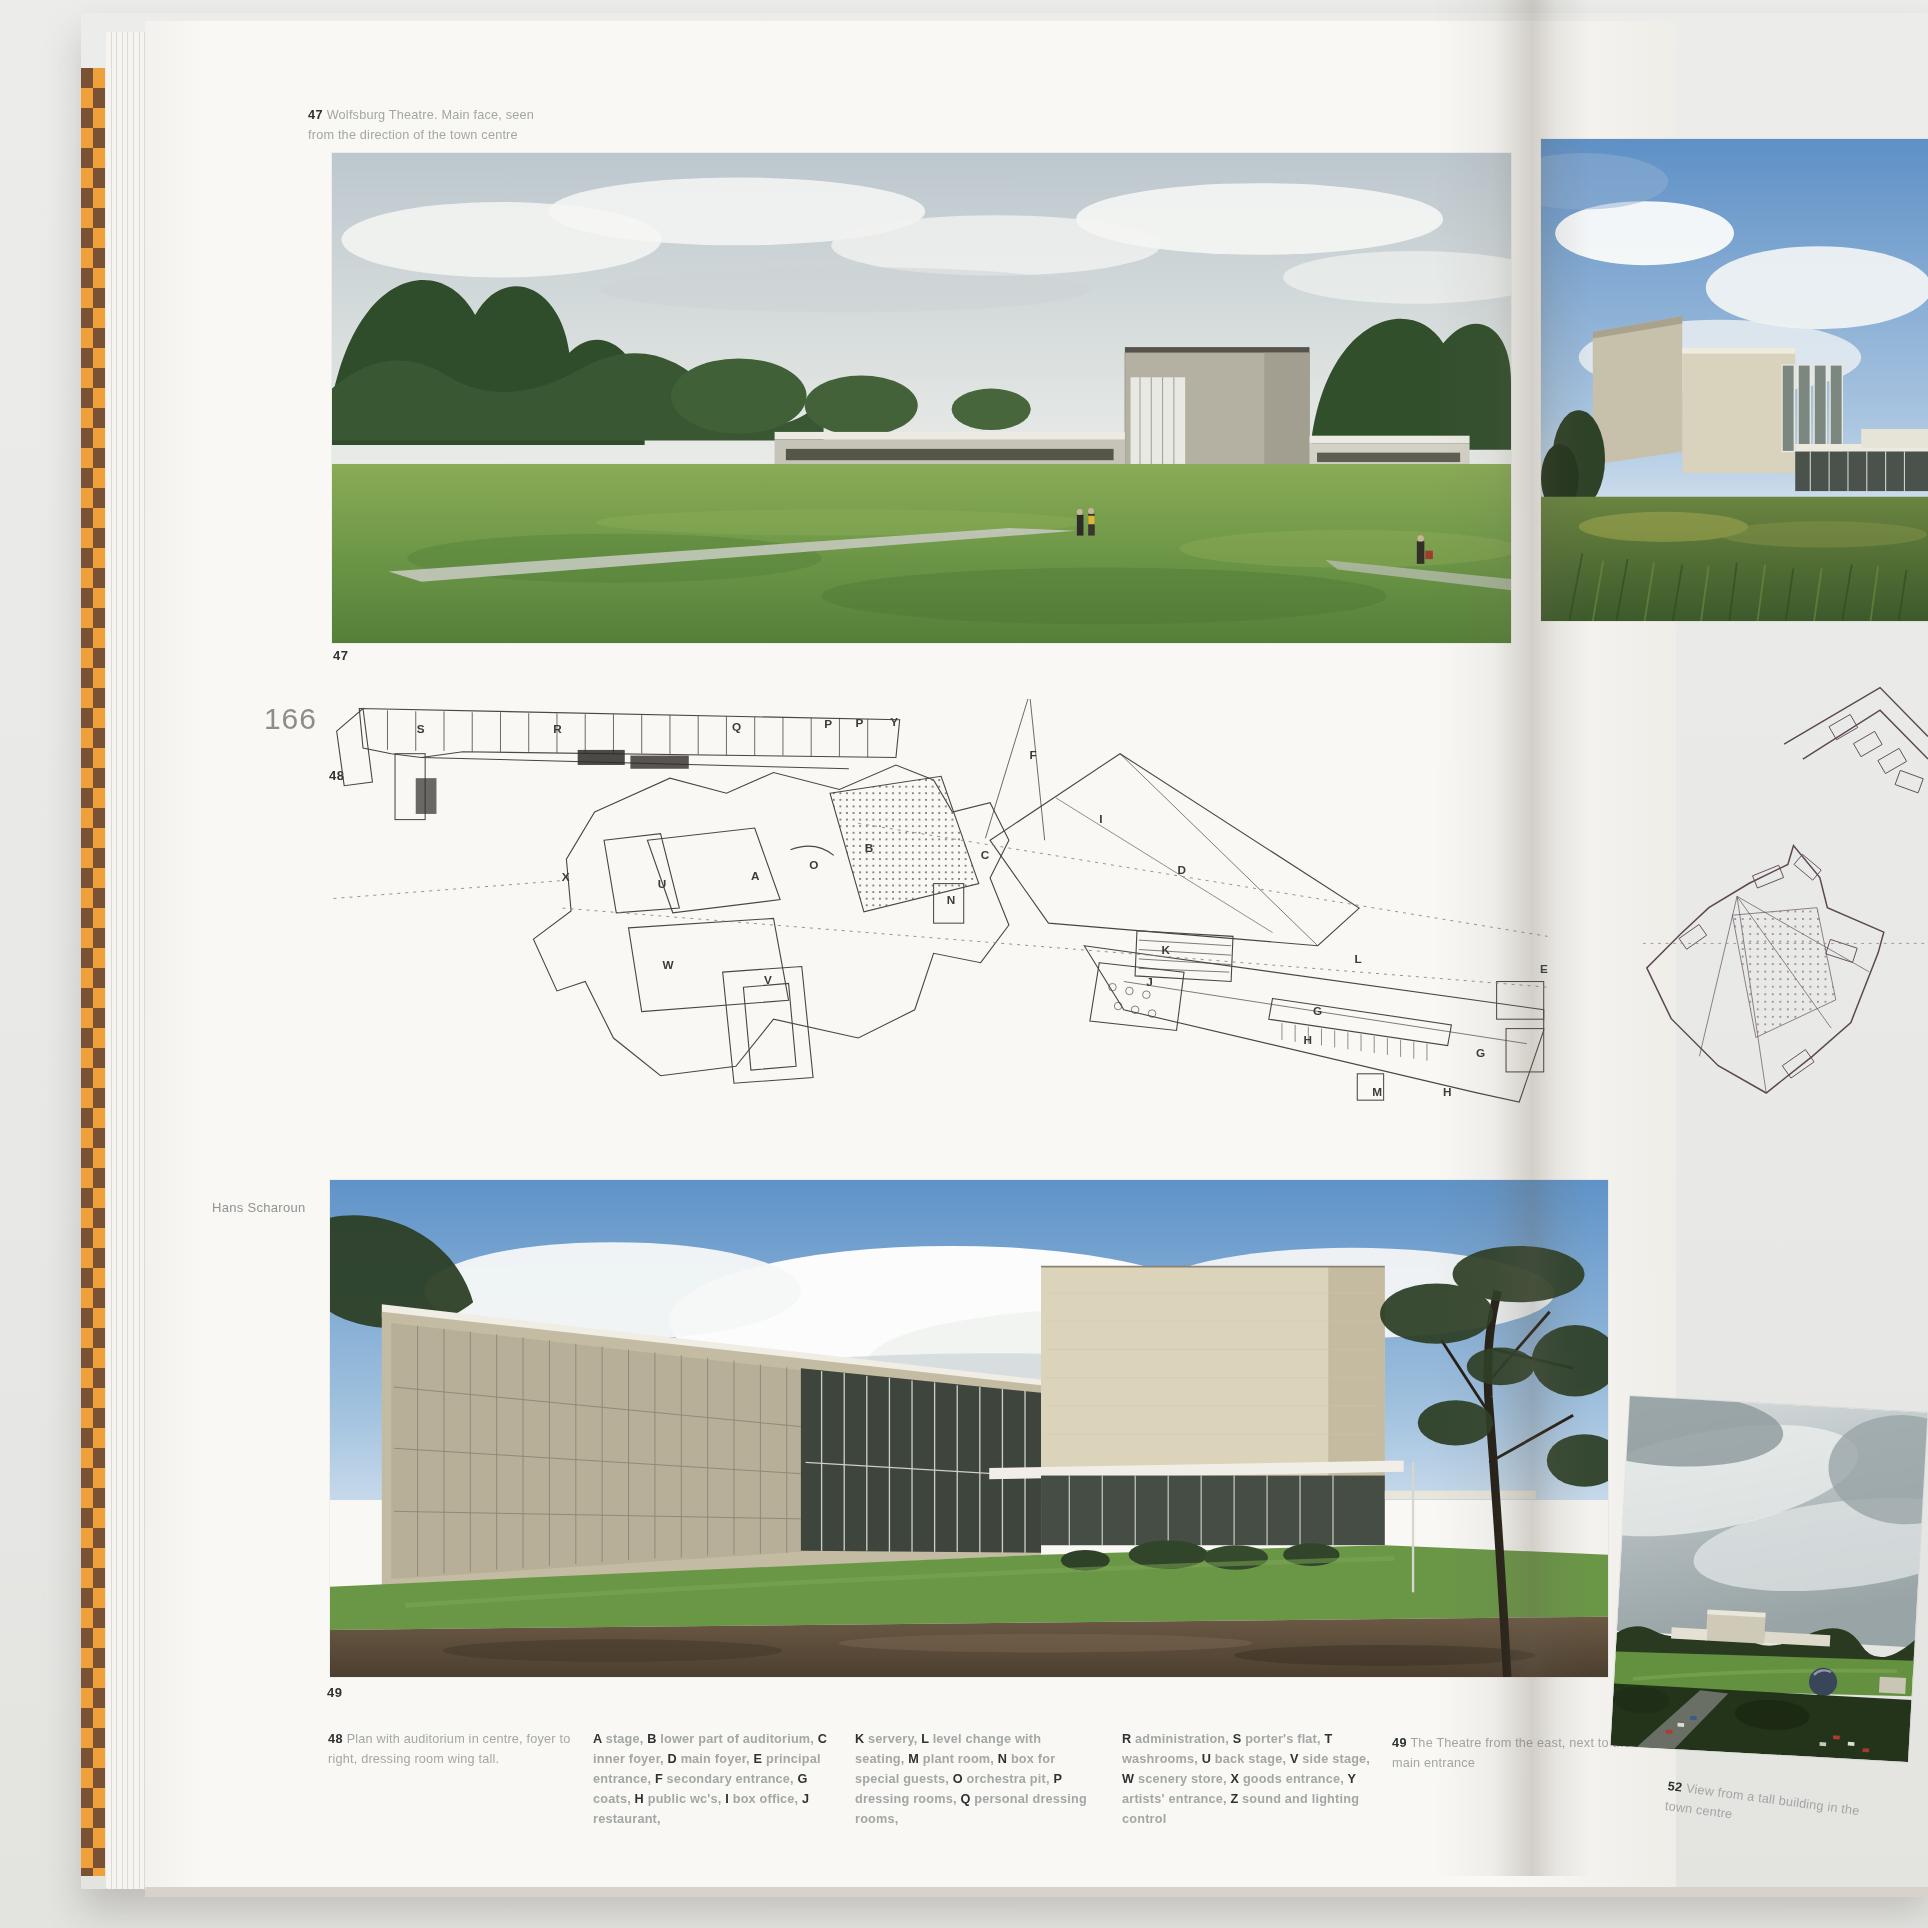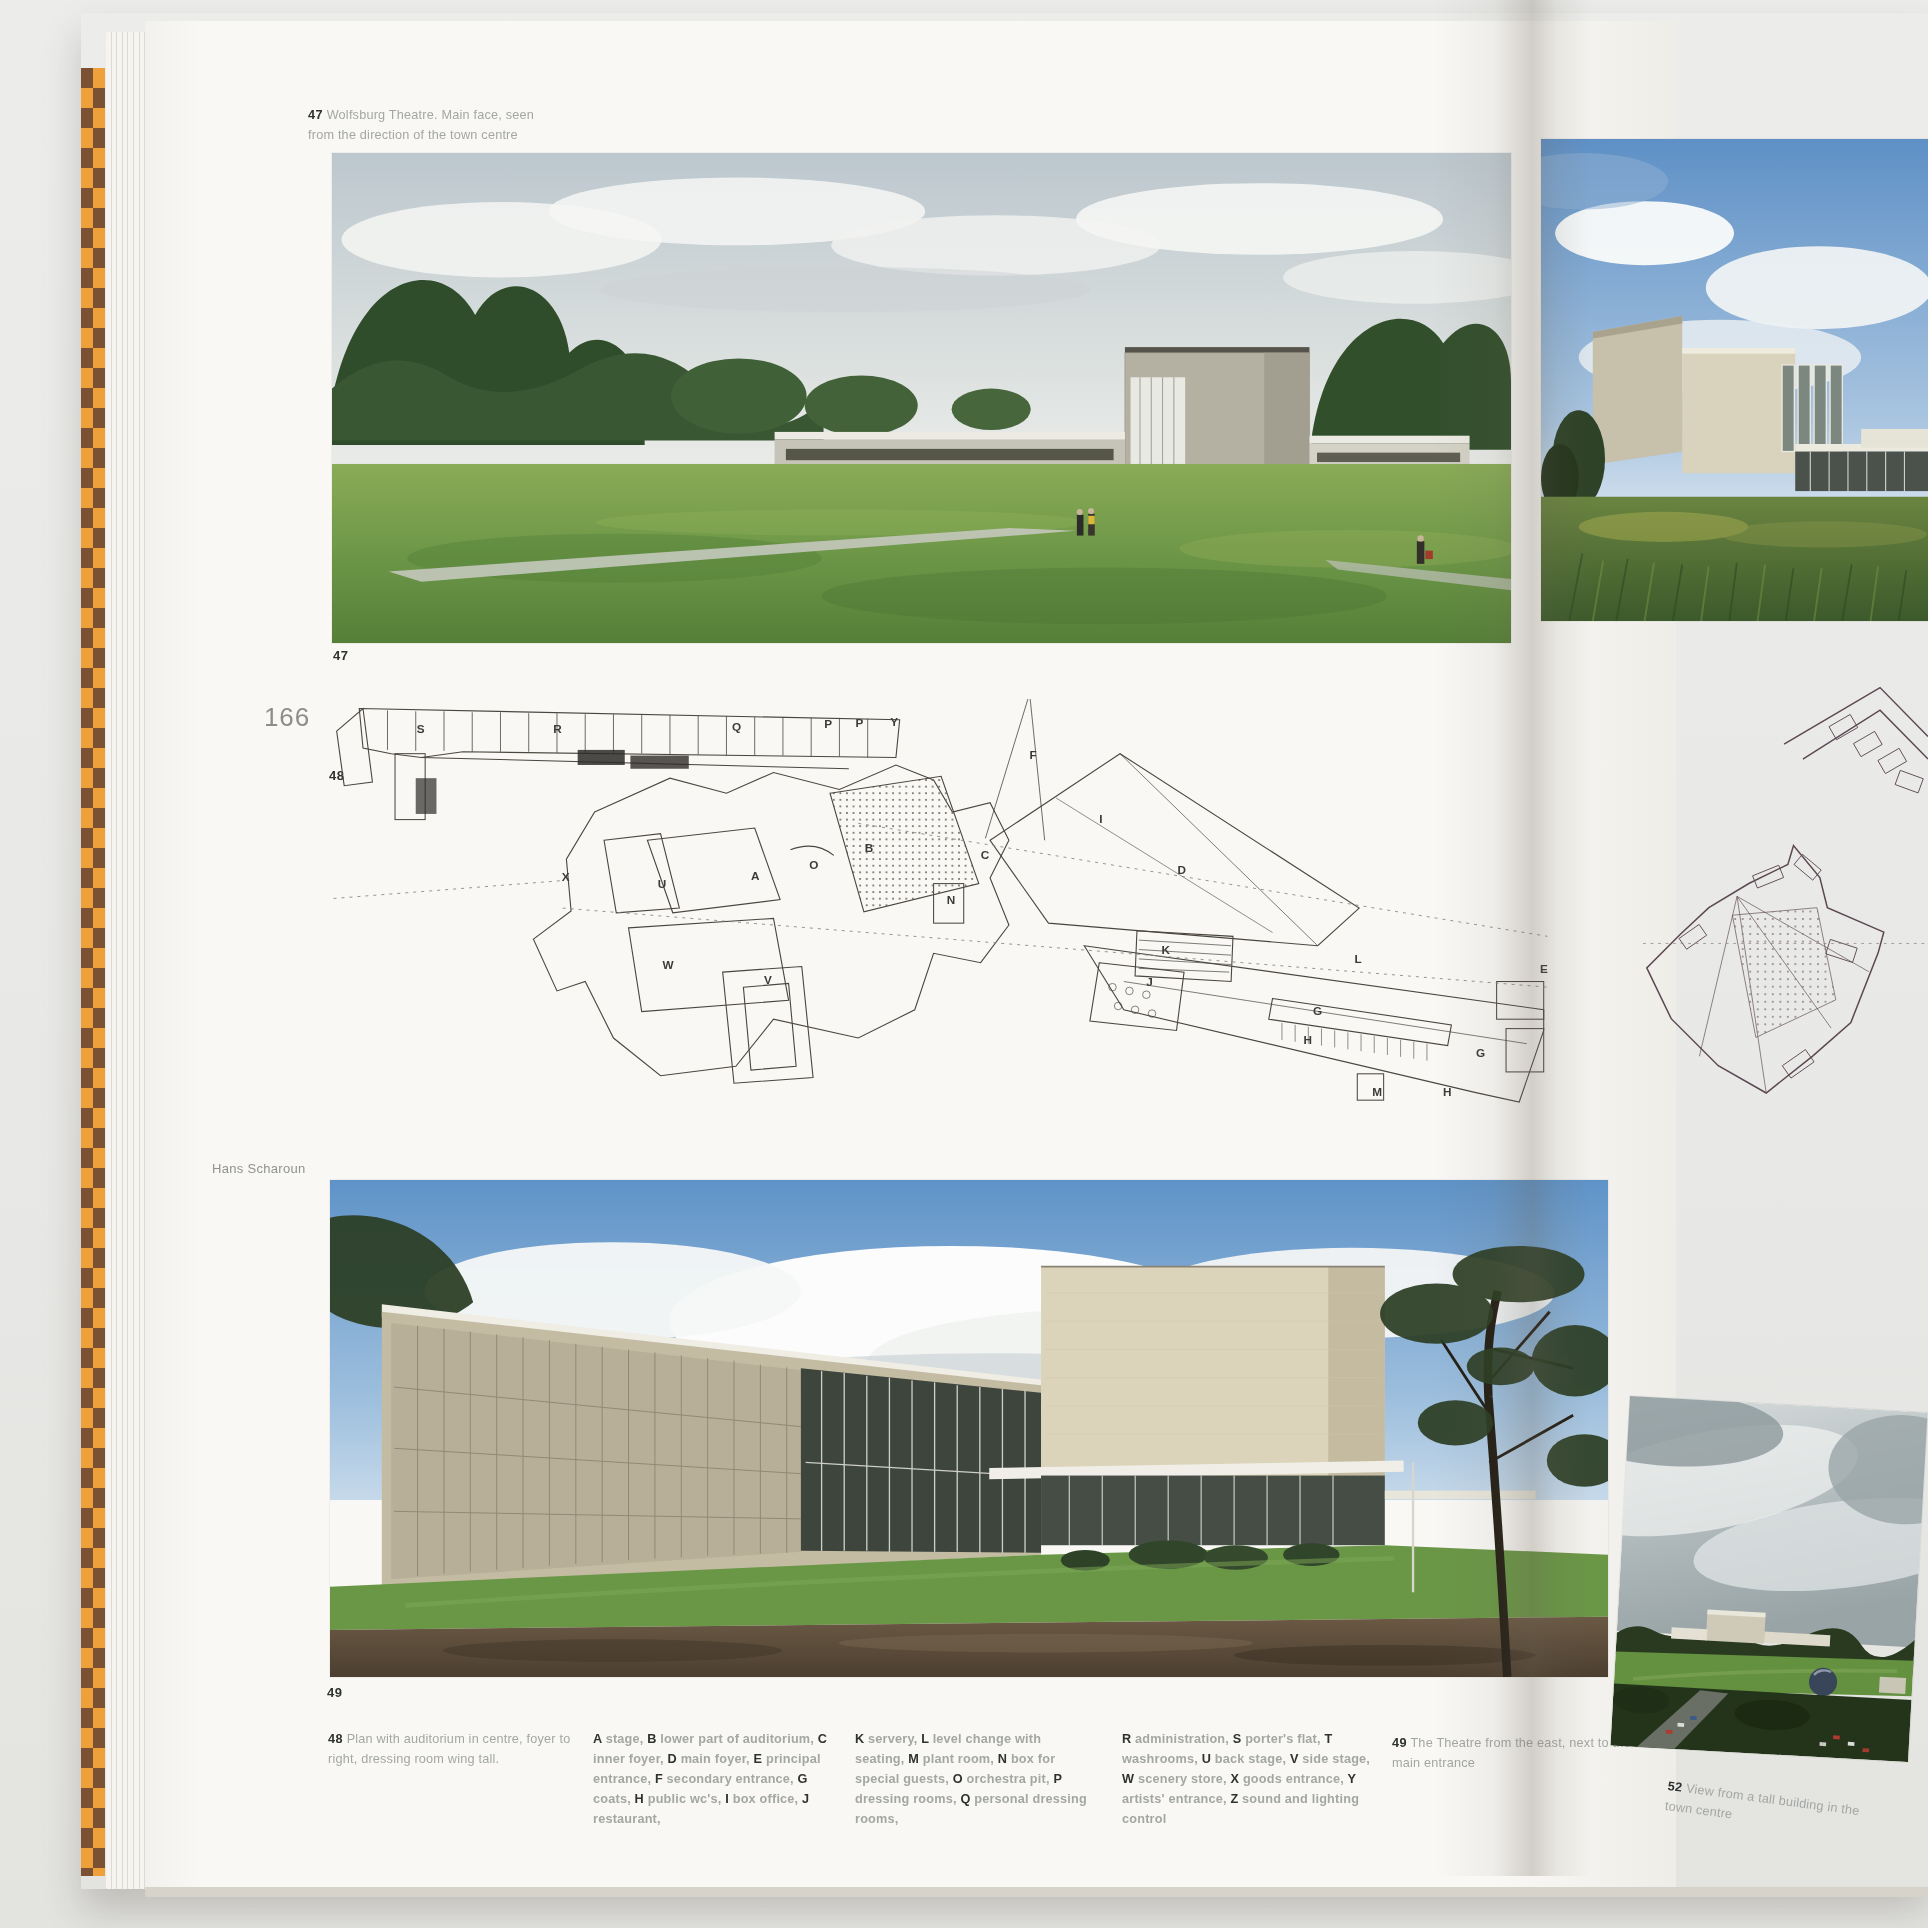--- a/index.html
+++ b/index.html
@@ -22,21 +22,21 @@
       background:linear-gradient(90deg,#d8d4cc 0,#ecead5e 0,#eceae4 24.5px,#f5f4f0 85px,#faf9f6 100%);}
   .gutter-shadow{position:absolute;left:1433px;top:0;width:158px;height:1876px;z-index:6;pointer-events:none;
       background:linear-gradient(90deg,rgba(0,0,0,0) 0%,rgba(105,96,82,.07) 38%,rgba(105,96,82,.26) 63%,rgba(105,96,82,.10) 78%,rgba(0,0,0,0) 100%);}
   .book-bottom-edge{position:absolute;left:64px;bottom:-7.5px;width:1783px;height:9.4px;background:#d7d3cb;}
 
   
   .abs{position:absolute;}
   .cap{font-size:12.7px;line-height:20px;color:#a3a7a4;letter-spacing:0.2px;}
   .cap b{color:#2e3230;font-weight:700;letter-spacing:0.4px;}
   .figlabel{font-size:13px;font-weight:700;color:#2f3330;letter-spacing:0.5px;}
-  .pagenum{font-size:26px;color:#8d8e8b;letter-spacing:0.9px;}
+  .pagenum{font-size:30px;color:#8d8e8b;letter-spacing:0.9px;}
   .author{font-size:13px;color:#8f9391;letter-spacing:0.3px;}
   .lg-k{font-weight:700;color:#2e3230;}
   .lg-t{color:#a3a7a4;font-weight:bold;}
   .photo{display:block;box-shadow:0 0 0 0.9px rgba(0,0,0,.05);}
   .plan-letter{font-family:"Liberation Sans",sans-serif;font-size:12.5px;font-weight:700;fill:#3b3b37;}
   .plan48 line,.plan48 path,.plan48 polygon,.plan48 polyline{vector-effect:non-scaling-stroke;}
   .cap52{transform:rotate(7.5deg);transform-origin:left top;}
   .ph52wrap{transform:rotate(3.2deg);transform-origin:left top;}
 </style>
 </head>
@@ -247,21 +247,21 @@
         <text x="1087" y="280" class="plan-letter">L</text>
         <text x="1284" y="291" class="plan-letter">E</text>
         <text x="1043" y="336" class="plan-letter">G</text>
         <text x="1033" y="366" class="plan-letter">H</text>
         <text x="1216" y="380" class="plan-letter">G</text>
         <text x="1106" y="422" class="plan-letter">M</text>
         <text x="1181" y="422" class="plan-letter">H</text>
       </g>
   </svg>
 
-  <div class="abs author" style="left:212px;top:1161px;">Hans Scharoun</div>
+  <div class="abs author" style="left:212px;top:1200px;">Hans Scharoun</div>
 
   <svg class="abs photo" style="left:330px;top:1180px;" width="1278" height="497" viewBox="0 0 1357 528" preserveAspectRatio="none">
     <defs>
       <linearGradient id="sky49" x1="0" y1="0" x2="0" y2="1">
         <stop offset="0" stop-color="#5f93c8"></stop>
           <stop offset=".7" stop-color="#9fc0de"></stop>
           <stop offset="1" stop-color="#c6d9ea"></stop>
       </linearGradient>
       <linearGradient id="dirt49" x1="0" y1="0" x2="0" y2="1">
         <stop offset="0" stop-color="#6b5944"></stop>

